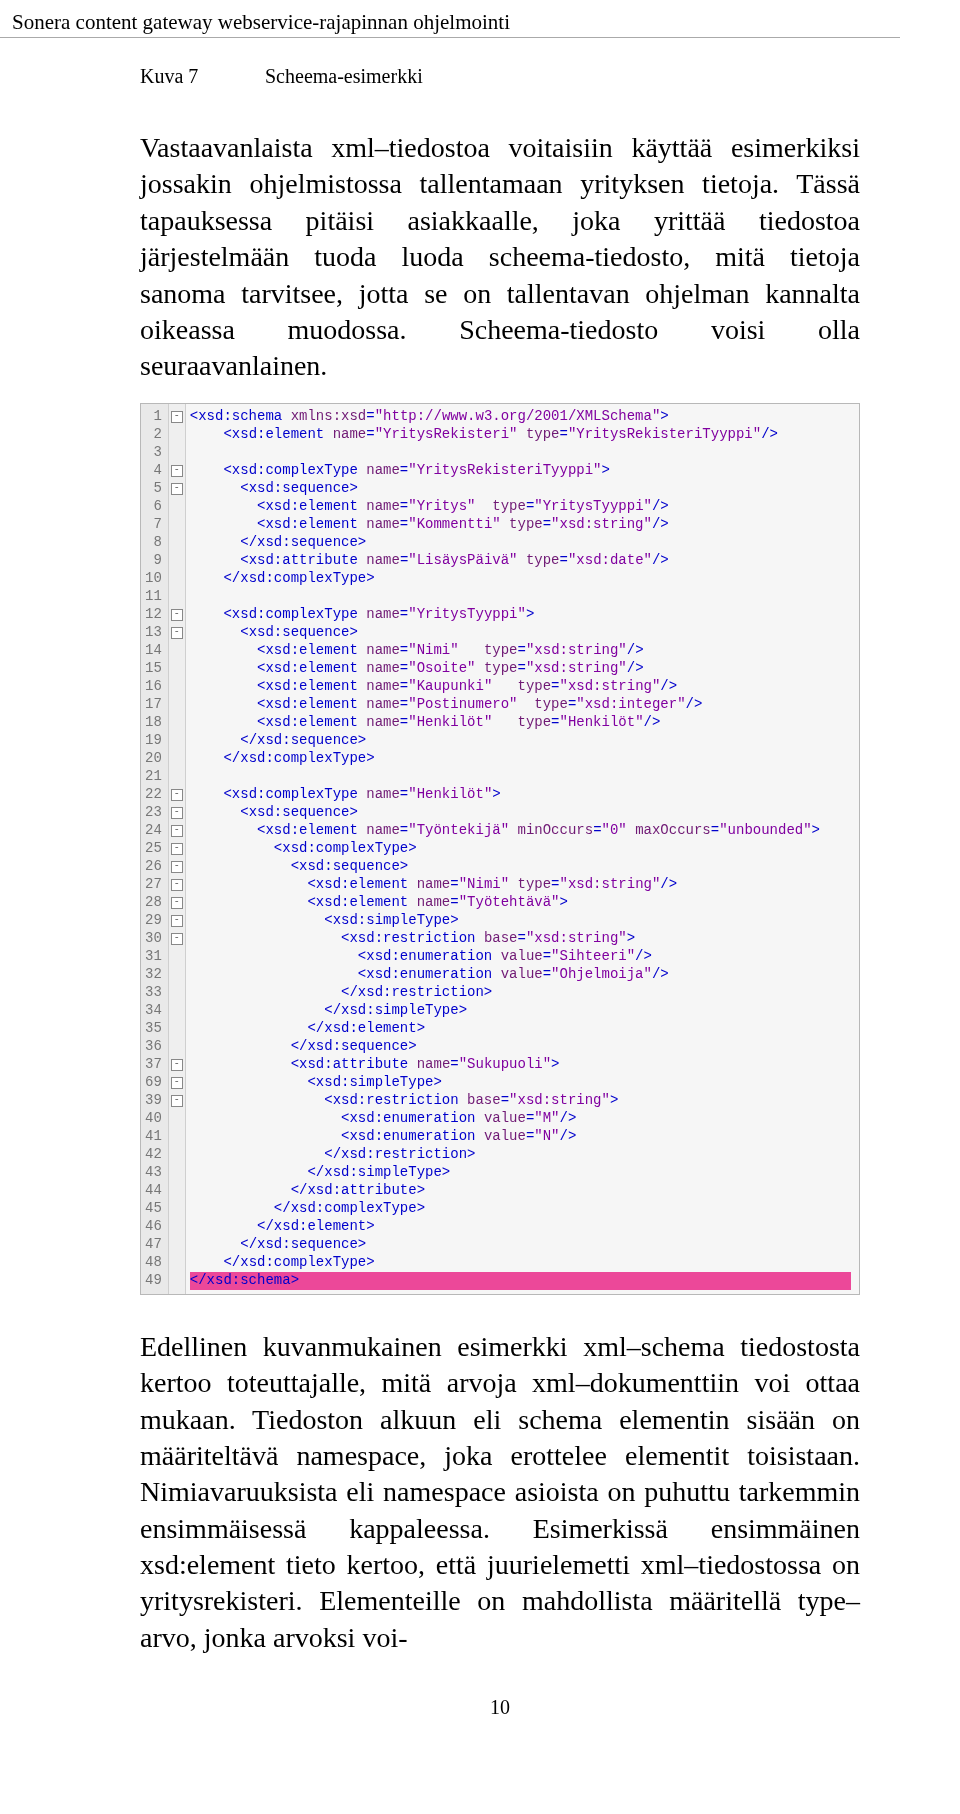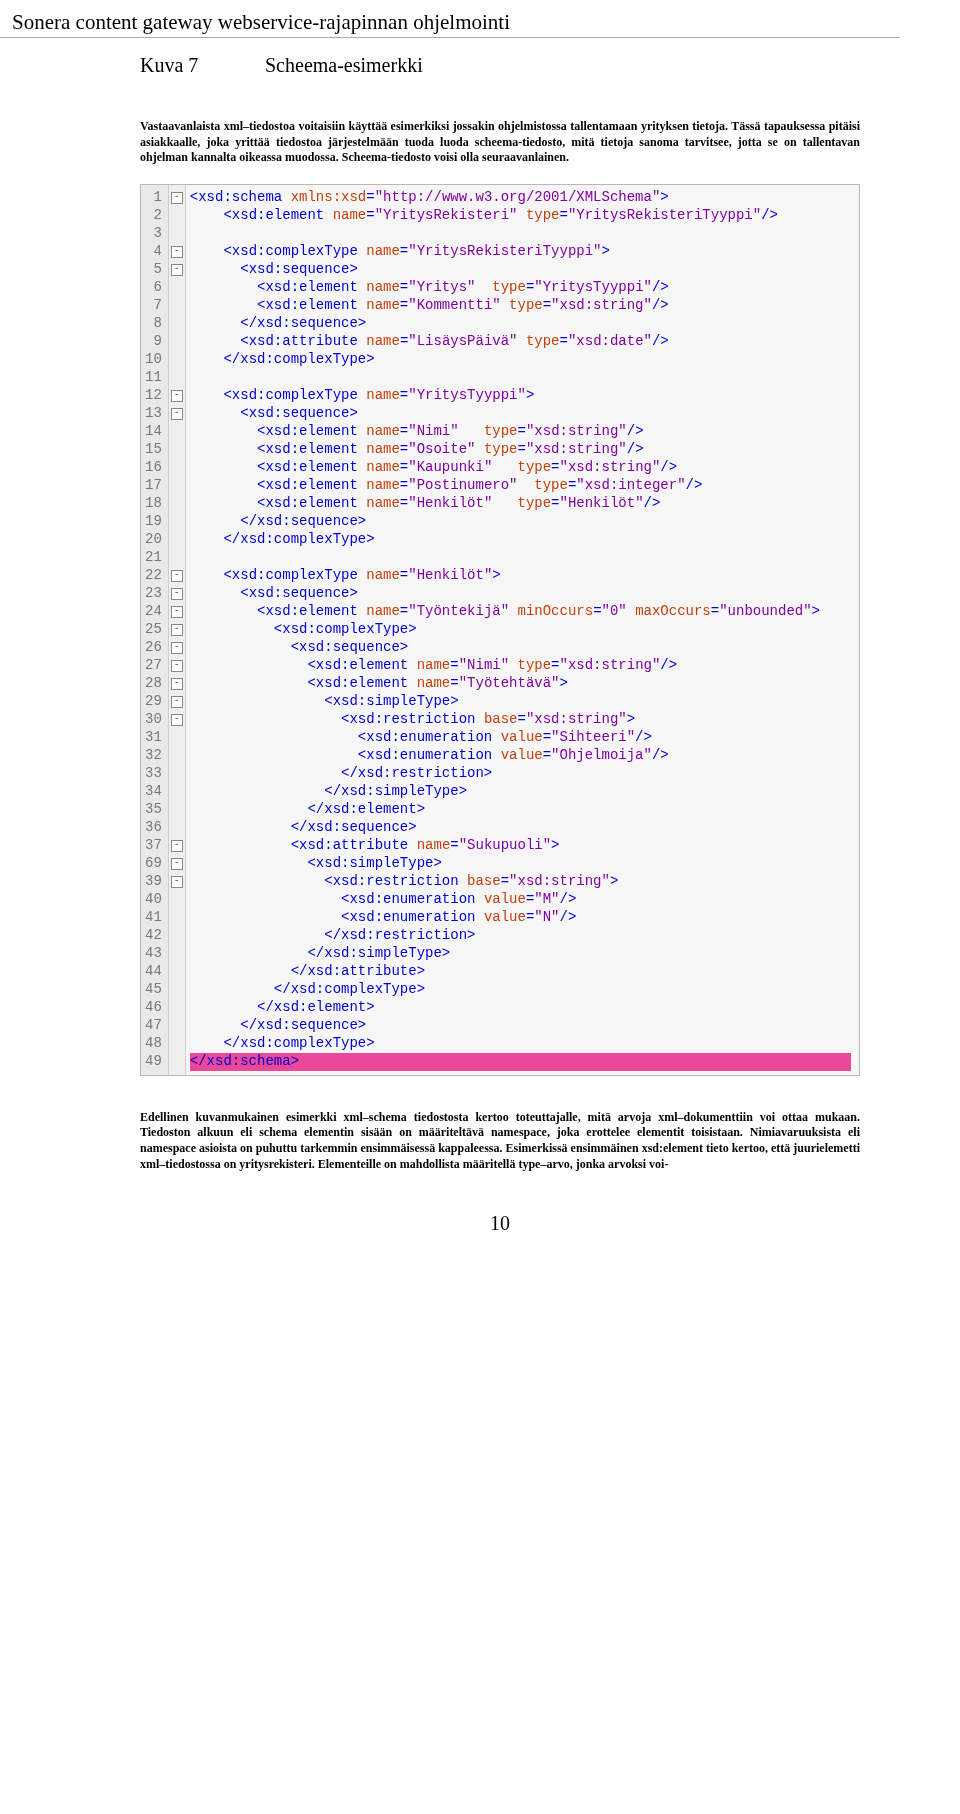--- a/index.html
+++ b/index.html
@@ -12,37 +12,36 @@
   }
   .page {
     width: 960px;
     box-sizing: border-box;
     padding: 0 60px 0 0;
   }
   .running-head {
     font-size: 21px;
     padding: 10px 0 2px 12px;
     border-bottom: 1px solid #aaa;
-    margin-bottom: 16px;
+    margin-bottom: 27px;
   }
   .content {
     padding-left: 140px;
     padding-right: 40px;
   }
   .fig-label-row {
     font-size: 20px;
     margin-bottom: 42px;
   }
   .fig-label-row .num { display:inline-block; width: 120px; font-family: Liberation Serif, serif; }
   .para {
-    font-size: 12px;
+    font-size: 28px;
     line-height: 1.3;
     text-align: justify;
     margin: 0 0 18px 0;
-    font-weight: bold;
   }
   .code-block {
     margin: 10px 0 34px 0;
     border: 1px solid #b8b8b8;
     font-family: "Courier New", monospace;
     font-size: 14px;
     line-height: 1.28;
     background: #f6f6f6;
     display: flex;
   }
@@ -77,21 +76,21 @@
   }
   .code-lines {
     background: #f6f6f6;
     padding: 4px 8px 4px 4px;
     flex: 1 1 auto;
     white-space: pre;
     overflow: hidden;
   }
   .code-lines .ln { height: 18px; display:block; }
   .tag { color: #0000cc; }
-  .attrn { color: #c2410c; }
+  .attrn { color: #701a75; }
   .attrv { color: #8000a0; }
   .lastline { background: #ec4899; display:block; }
   .page-num {
     text-align: center;
     font-size: 20px;
     margin-top: 40px;
   }
 </style>
 </head>
 <body>

